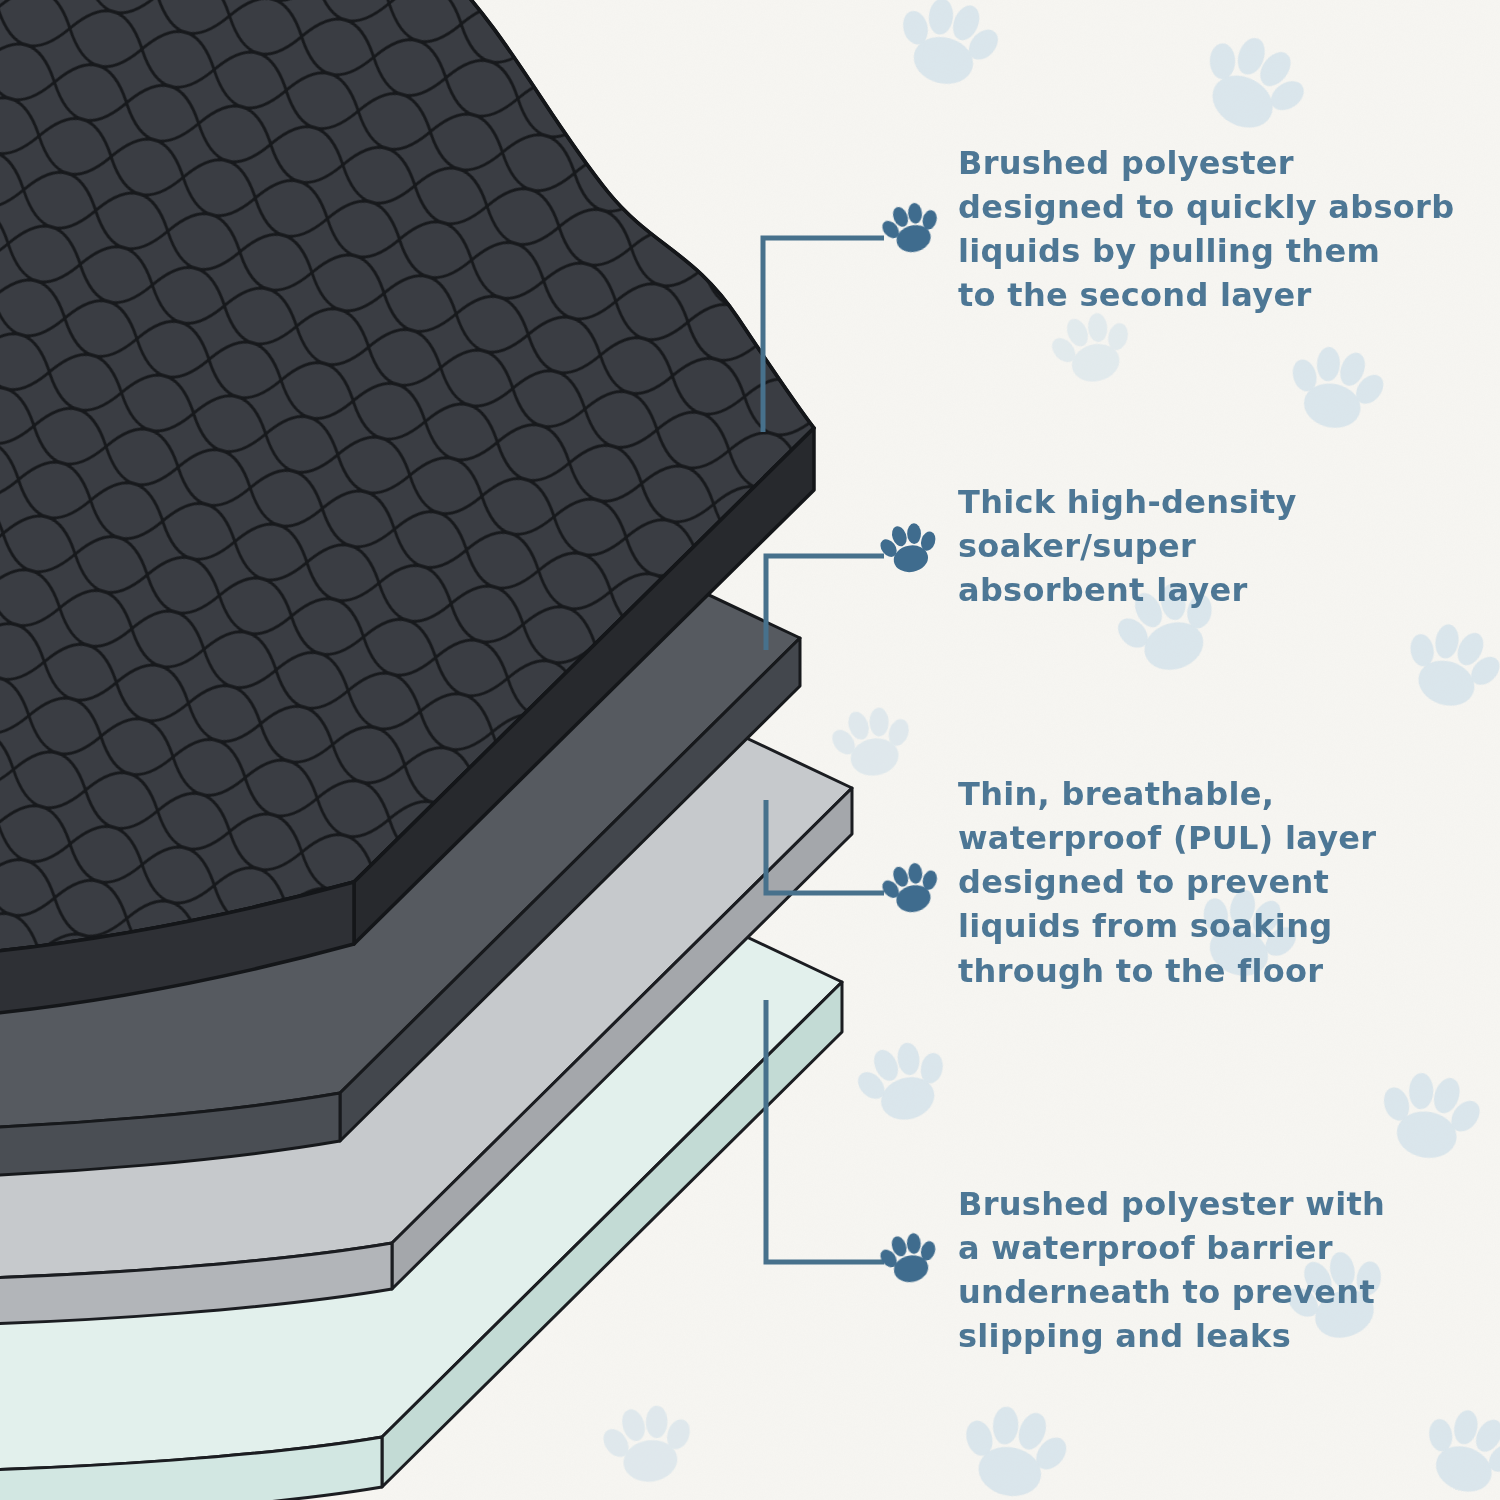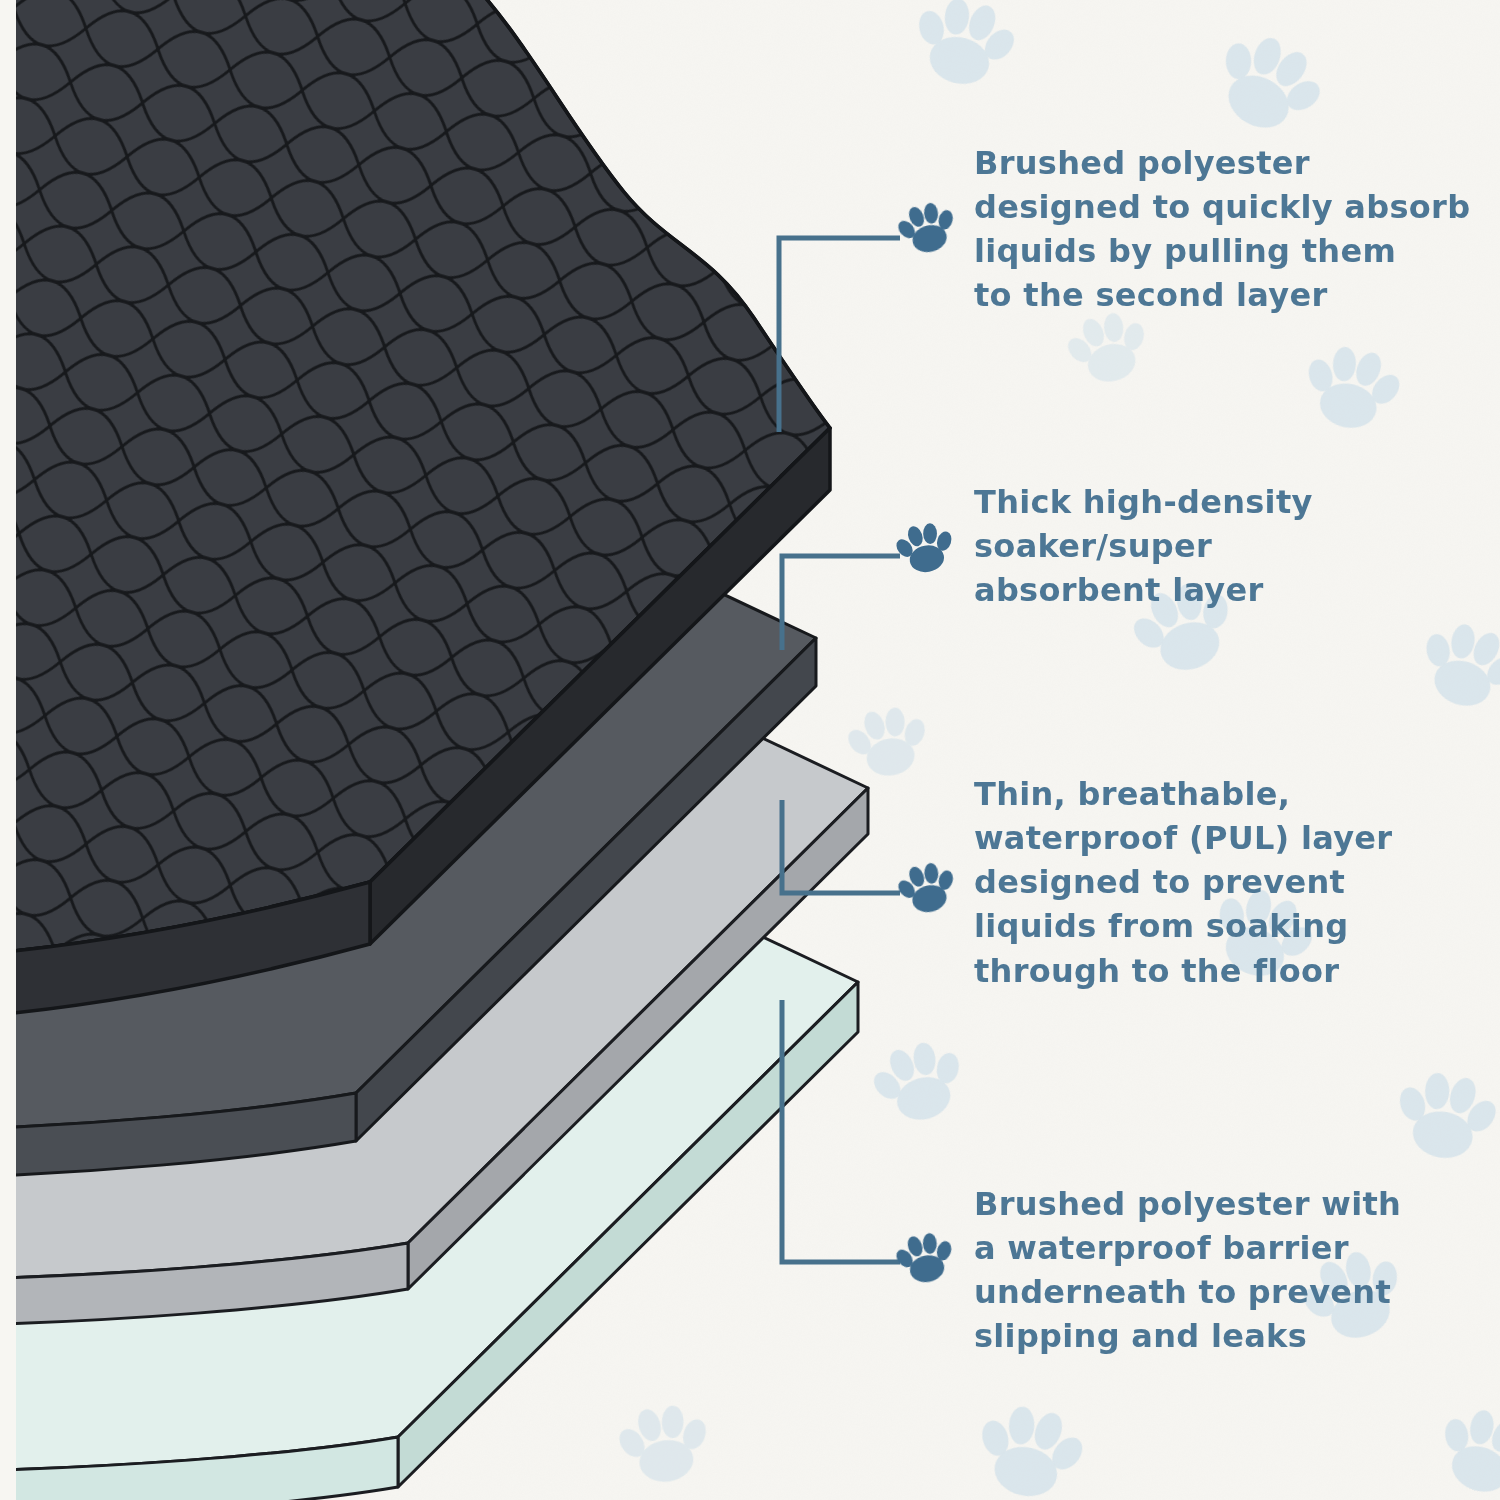--- a/index.html
+++ b/index.html
@@ -4,21 +4,20 @@
 <style>
   html,body{margin:0;padding:0}
   body{
     width:1500px;height:1500px;overflow:hidden;
     background:#f7f6f2;
     font-family:"DejaVu Sans", sans-serif;
   }
   .canvas{
     position:relative;width:1404px;height:1500px;
     box-shadow:inset 0 0 0 2px #e6e5df;
-    margin-left:16px;
   }
   svg.scene{position:absolute;left:0;top:0;width:1500px;height:1500px;display:block}
   .callout{
     position:absolute;
     width:545px;
     white-space:pre-line;
     color:#4d7795;
     font-weight:bold;
     font-size:32px;
     line-height:1.38;

